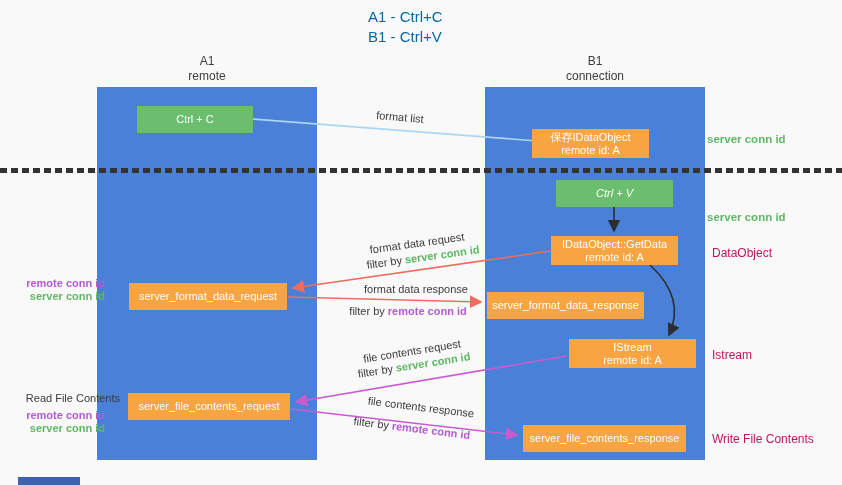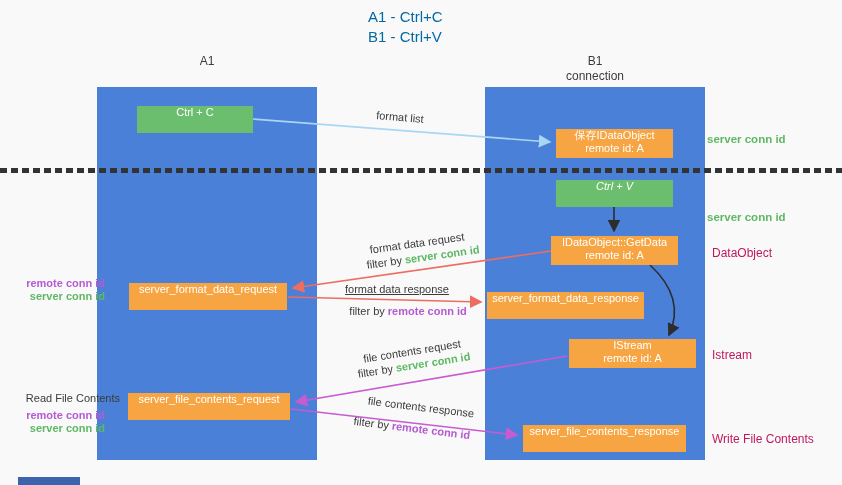--- a/index.html
+++ b/index.html
@@ -8,26 +8,26 @@
     background:#f9f9fa;color:#3b3b3b;
     font-family:"Liberation Sans","DejaVu Sans",sans-serif;
   }
   .title{position:absolute;left:368px;top:7px;font-size:15px;line-height:20px;color:#0369a1;}
   .col{position:absolute;top:87px;width:220px;height:373px;background:#4a80d8;}
   .col-a{left:97px;} .col-b{left:485px;}
   .col-header{position:absolute;top:54px;width:220px;text-align:center;font-size:12px;line-height:15px;color:#3d3d3d;}
   .col-header.a{left:97px;} .col-header.b{left:485px;}
   .dotted{position:absolute;left:0;top:168px;width:842px;height:5px;
     background:repeating-linear-gradient(90deg,#333 0 7px,transparent 7px 11px);}
-  .box{position:absolute;display:flex;flex-direction:column;align-items:center;justify-content:flex-start;
+  .box{position:absolute;display:flex;flex-direction:column;align-items:center;justify-content:center;
     color:#fff;font-size:11px;line-height:13px;text-align:center;z-index:3;}
   .green-box{background:#6cbe6f;}
   .orange-box{background:#f7a543;}
   .b-ctrl-c{left:137px;top:106px;width:116px;height:27px;}
-  .b-save{left:556px;top:129px;width:117px;height:29px;}
+  .b-save{left:532px;top:129px;width:117px;height:29px;}
   .b-ctrl-v{left:556px;top:180px;width:117px;height:27px;font-style:italic;}
   .b-getdata{left:551px;top:236px;width:127px;height:29px;}
   .b-freq{left:129px;top:277px;width:158px;height:27px;margin-top:6px;}
   .b-fresp{left:487px;top:292px;width:157px;height:27px;}
   .b-istream{left:569px;top:339px;width:127px;height:29px;}
   .b-fileq{left:128px;top:393px;width:162px;height:27px;}
   .b-filer{left:523px;top:425px;width:163px;height:27px;}
   .lbl{position:absolute;font-size:11.5px;white-space:nowrap;z-index:4;}
   .green-text{color:#5eb863;font-weight:bold;}
   .purple-text{color:#b55bd1;font-weight:bold;}
@@ -43,20 +43,21 @@
 
 <div id="stage">
 
   <div class="title">
     <div>A1 - Ctrl+C</div>
     <div>B1 - Ctrl+V</div>
   </div>
 
   <div class="col-header a">
     <div>A1</div>
+    <div>remote</div>
   </div>
   <div class="col-header b">
     <div>B1</div>
     <div>connection</div>
   </div>
 
   <div class="col col-a"></div>
   <div class="col col-b"></div>
 
   <div class="dotted"></div>
@@ -132,21 +133,21 @@
     <div class="green-text">server conn id</div>
   </div>
 
   <div class="alabel" style="left:400px;top:117px;transform:translate(-50%,-50%) rotate(5deg);">format list</div>
 
   <div class="alabel" style="left:417px;top:243px;transform:translate(-50%,-50%) rotate(-8deg);">format data request</div>
   <div class="alabel" style="left:423px;top:257px;transform:translate(-50%,-50%) rotate(-8deg);">
     <span>filter by </span><span class="green-text">server conn id</span>
   </div>
 
-  <div class="alabel" style="left:397px;top:289px;text-decoration:underline;">format data response</div>
+  <div class="alabel" style="left:416px;top:289px;">format data response</div>
   <div class="alabel" style="left:408px;top:311px;">
     <span>filter by </span><span class="purple-text">remote conn id</span>
   </div>
 
   <div class="alabel" style="left:412px;top:351px;transform:translate(-50%,-50%) rotate(-9deg);">file contents request</div>
   <div class="alabel" style="left:414px;top:365px;transform:translate(-50%,-50%) rotate(-9deg);">
     <span>filter by </span><span class="green-text">server conn id</span>
   </div>
 
   <div class="alabel" style="left:421px;top:407px;transform:translate(-50%,-50%) rotate(7deg);">file contents response</div>

